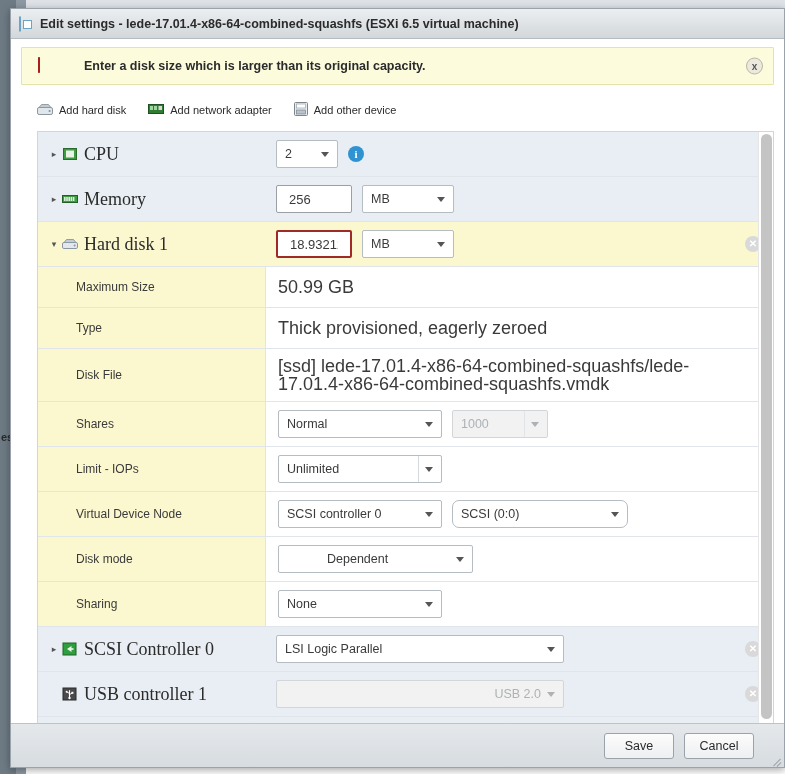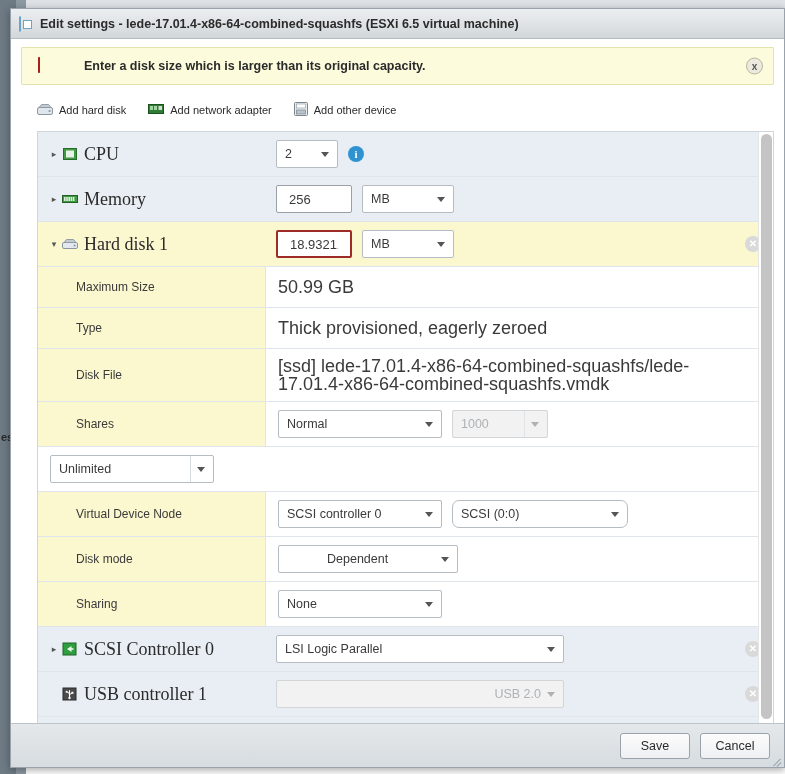--- a/index.html
+++ b/index.html
@@ -239,21 +239,21 @@
     width: 11px; height: 585px;
     background: #c4c4c4; border-radius: 6px;
   }
 
   
   #footer {
     flex: 0 0 44px; height: 44px;
     background: linear-gradient(to bottom,#e4e8eb 0%,#d7dce0 100%);
     border-top: 1px solid #bcc3c9;
     display: flex; align-items: center; justify-content: flex-end;
-    padding-right: 14px; gap: 10px; position: relative;
+    padding-right: 30px; gap: 10px; position: relative;
   }
   .btn {
     min-width: 70px; height: 26px;
     border: 1px solid #9aa3ab; border-radius: 3px;
     background: linear-gradient(to bottom,#fcfcfc 0%,#eef0f2 100%);
     font-family: "Liberation Sans", sans-serif;
     font-size: 12.5px; color: #2b2b2b; cursor: pointer;
     display: flex; align-items: center; justify-content: center;
   }
   #resize-grip {
@@ -424,20 +424,23 @@
                 <span class="caret"></span>
               </div>
               <div class="fakeselect disabled split" style="width: 96px;">
                 <span>1000</span>
                 <span class="divider"></span>
                 <span class="caret"></span>
               </div>
             </div>
           </div>
           <div class="row detail">
+            <div class="cell-label">
+              <span>Limit - IOPs</span>
+            </div>
             <div class="cell-ctrl">
               <div class="fakeselect split" style="width: 164px;">
                 <span>Unlimited</span>
                 <span class="divider"></span>
                 <span class="caret"></span>
               </div>
             </div>
           </div>
           <div class="row detail">
             <div class="cell-label">
@@ -452,21 +455,21 @@
                 <span>SCSI (0:0)</span>
                 <span class="caret"></span>
               </div>
             </div>
           </div>
           <div class="row detail">
             <div class="cell-label">
               <span>Disk mode</span>
             </div>
             <div class="cell-ctrl">
-              <div class="fakeselect" style="width: 180px; padding-left: 48px;">
+              <div class="fakeselect" style="width: 195px; padding-left: 48px;">
                 <span>Dependent</span>
                 <span class="caret"></span>
               </div>
             </div>
           </div>
           <div class="row detail">
             <div class="cell-label">
               <span>Sharing</span>
             </div>
             <div class="cell-ctrl">

